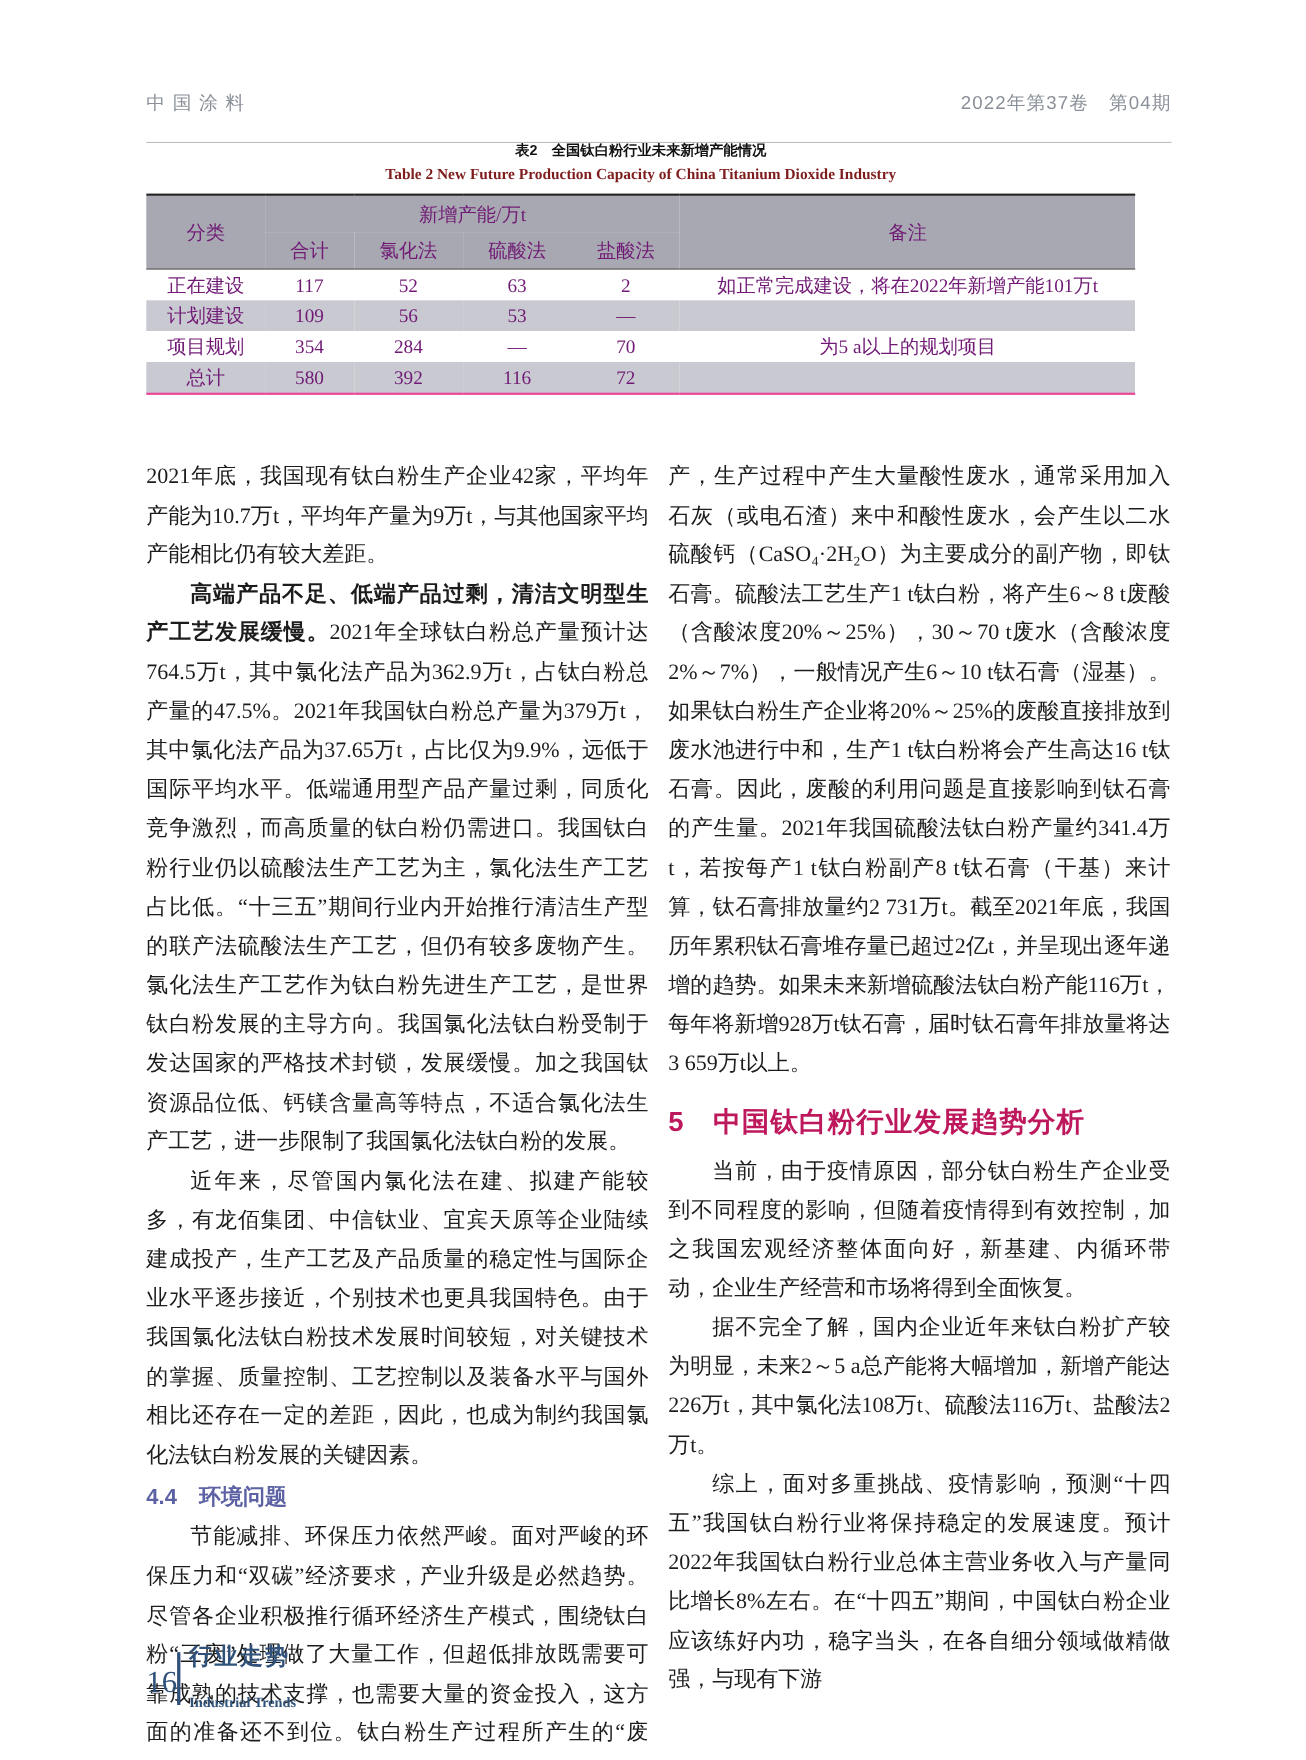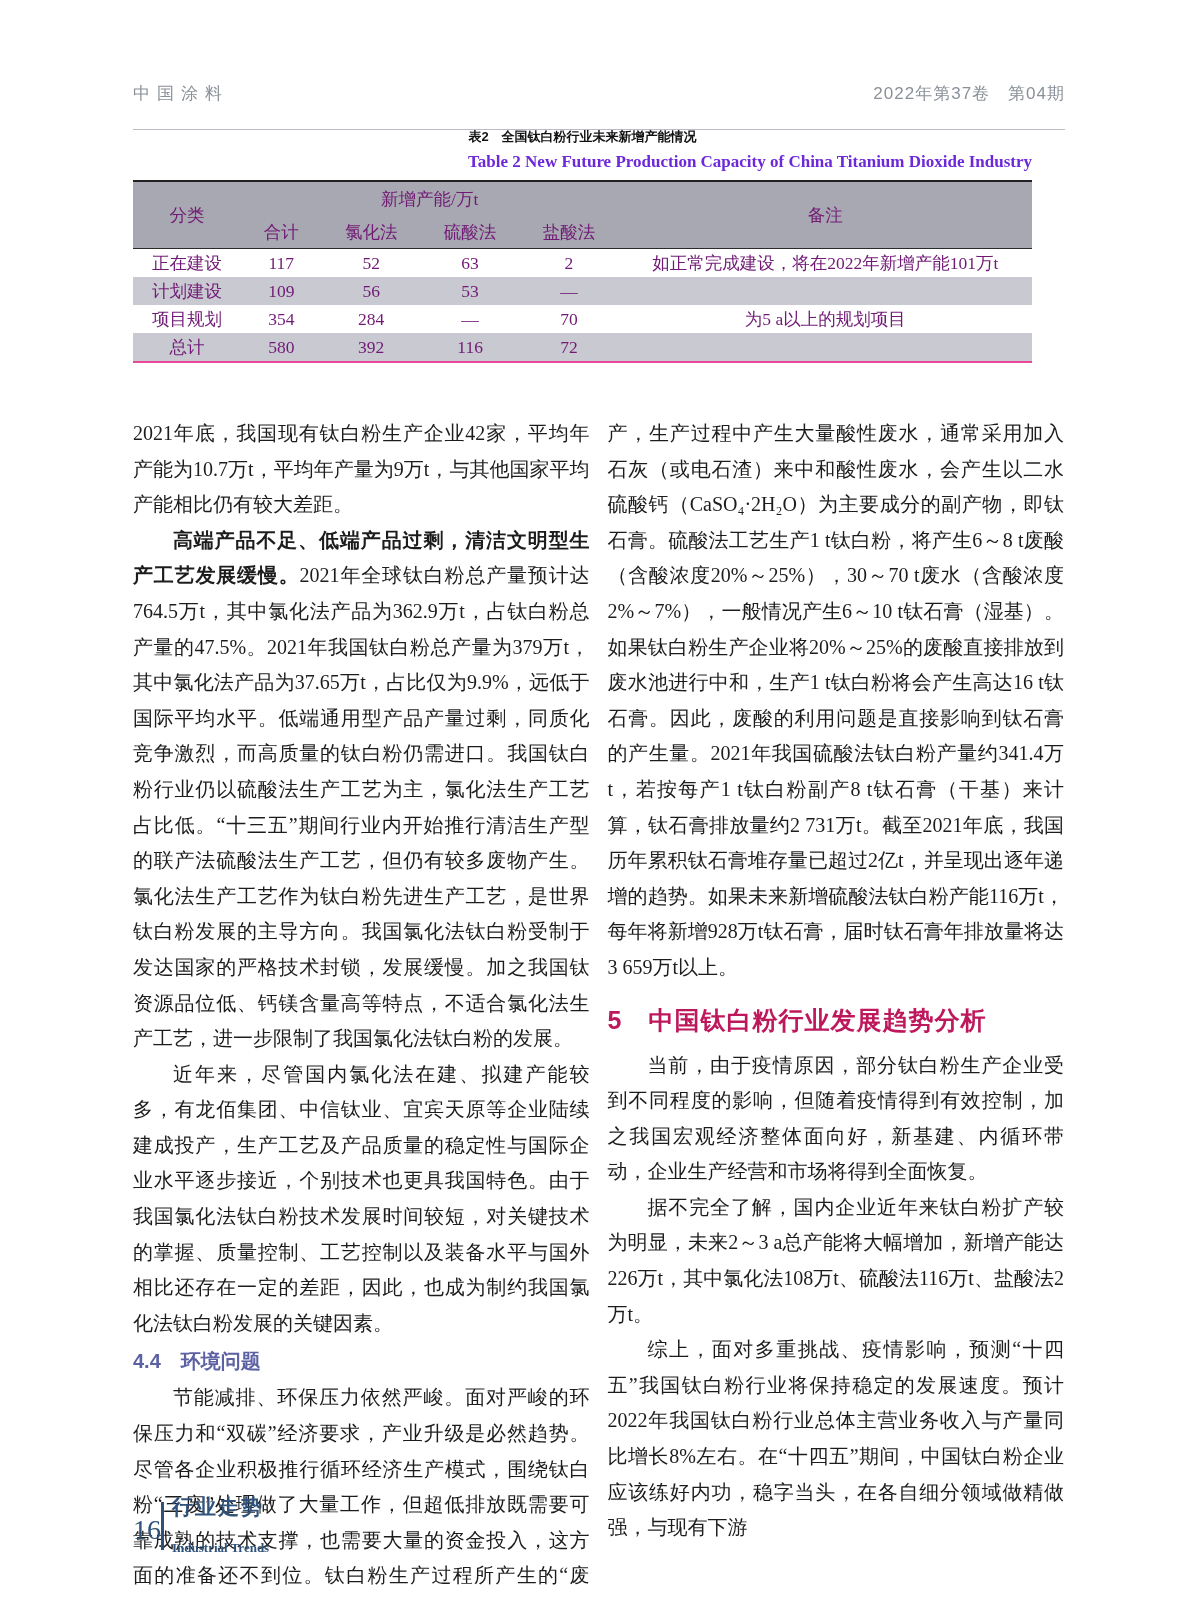--- a/index.html
+++ b/index.html
@@ -25,21 +25,21 @@
   .journal-name { letter-spacing:7px; }
   .issue-info   { letter-spacing:1px; }
 
   
   .table-block { position:absolute; left:133px; width:899px; top:128px; }
   .tbl-title-zh {
     text-align:center; font-family:"Liberation Sans","DejaVu Sans",sans-serif;
     font-weight:700; font-size:13px; color:#111; margin-bottom:6px;
   }
   .tbl-title-en {
-    text-align:right; font-weight:700; font-size:17px; color:#6d28d9; margin-bottom:8px;
+    text-align:center; font-weight:700; font-size:14px; color:#7f1d1d; margin-bottom:8px;
   }
   table.capacity {
     width:100%; border-collapse:collapse; table-layout:fixed;
     font-size:17.5px; color:#701a75;
     border-top:2px solid #222; border-bottom:2px solid #ec4899;
   }
   table.capacity th, table.capacity td {
     font-weight:400; padding:0 4px; height:28px; text-align:center;
     overflow:hidden; white-space:nowrap;
   }
@@ -168,21 +168,21 @@
       <p><span class="lead">高端产品不足、低端产品过剩，清洁文明型生产工艺发展缓慢。</span><span>2021年全球钛白粉总产量预计达764.5万t，其中氯化法产品为362.9万t，占钛白粉总产量的47.5%。2021年我国钛白粉总产量为379万t，其中氯化法产品为37.65万t，占比仅为9.9%，远低于国际平均水平。低端通用型产品产量过剩，同质化竞争激烈，而高质量的钛白粉仍需进口。我国钛白粉行业仍以硫酸法生产工艺为主，氯化法生产工艺占比低。“十三五”期间行业内开始推行清洁生产型的联产法硫酸法生产工艺，但仍有较多废物产生。氯化法生产工艺作为钛白粉先进生产工艺，是世界钛白粉发展的主导方向。我国氯化法钛白粉受制于发达国家的严格技术封锁，发展缓慢。加之我国钛资源品位低、钙镁含量高等特点，不适合氯化法生产工艺，进一步限制了我国氯化法钛白粉的发展。</span></p>
       <p>近年来，尽管国内氯化法在建、拟建产能较多，有龙佰集团、中信钛业、宜宾天原等企业陆续建成投产，生产工艺及产品质量的稳定性与国际企业水平逐步接近，个别技术也更具我国特色。由于我国氯化法钛白粉技术发展时间较短，对关键技术的掌握、质量控制、工艺控制以及装备水平与国外相比还存在一定的差距，因此，也成为制约我国氯化法钛白粉发展的关键因素。</p>
       <h3 class="sub-heading">4.4　环境问题</h3>
       <p>节能减排、环保压力依然严峻。面对严峻的环保压力和“双碳”经济要求，产业升级是必然趋势。尽管各企业积极推行循环经济生产模式，围绕钛白粉“三废”处理做了大量工作，但超低排放既需要可靠成熟的技术支撑，也需要大量的资金投入，这方面的准备还不到位。钛白粉生产过程所产生的“废酸”“钛石膏”如何综合利用等仍然是制约行业发展的主要瓶颈。</p>
 
     </div>
     <div class="col">
       <p class="noindent">产，生产过程中产生大量酸性废水，通常采用加入石灰（或电石渣）来中和酸性废水，会产生以二水硫酸钙（CaSO₄·2H₂O）为主要成分的副产物，即钛石膏。硫酸法工艺生产1 t钛白粉，将产生6～8 t废酸（含酸浓度20%～25%），30～70 t废水（含酸浓度2%～7%），一般情况产生6～10 t钛石膏（湿基）。如果钛白粉生产企业将20%～25%的废酸直接排放到废水池进行中和，生产1 t钛白粉将会产生高达16 t钛石膏。因此，废酸的利用问题是直接影响到钛石膏的产生量。2021年我国硫酸法钛白粉产量约341.4万t，若按每产1 t钛白粉副产8 t钛石膏（干基）来计算，钛石膏排放量约2 731万t。截至2021年底，我国历年累积钛石膏堆存量已超过2亿t，并呈现出逐年递增的趋势。如果未来新增硫酸法钛白粉产能116万t，每年将新增928万t钛石膏，届时钛石膏年排放量将达3 659万t以上。</p>
       <h2 class="sec-heading">5　中国钛白粉行业发展趋势分析</h2>
       <p>当前，由于疫情原因，部分钛白粉生产企业受到不同程度的影响，但随着疫情得到有效控制，加之我国宏观经济整体面向好，新基建、内循环带动，企业生产经营和市场将得到全面恢复。</p>
-      <p>据不完全了解，国内企业近年来钛白粉扩产较为明显，未来2～3 a总产能将大幅增加，新增产能达226万t，其中氯化法108万t、硫酸法116万t、盐酸法2万t。</p>
+      <p>据不完全了解，国内企业近年来钛白粉扩产较为明显，未来2～5 a总产能将大幅增加，新增产能达226万t，其中氯化法108万t、硫酸法116万t、盐酸法2万t。</p>
       <p>综上，面对多重挑战、疫情影响，预测“十四五”我国钛白粉行业将保持稳定的发展速度。预计2022年我国钛白粉行业总体主营业务收入与产量同比增长8%左右。在“十四五”期间，中国钛白粉企业应该练好内功，稳字当头，在各自细分领域做精做强，与现有下游</p>
     </div>
   </main>
 
   <footer class="pg-footer">
     <span class="page-num">16</span>
     <span class="footer-divider"></span>
     <span class="footer-labels">
       <span class="footer-zh">行业走势</span>
       <span class="footer-en">Industrial Trends</span>

